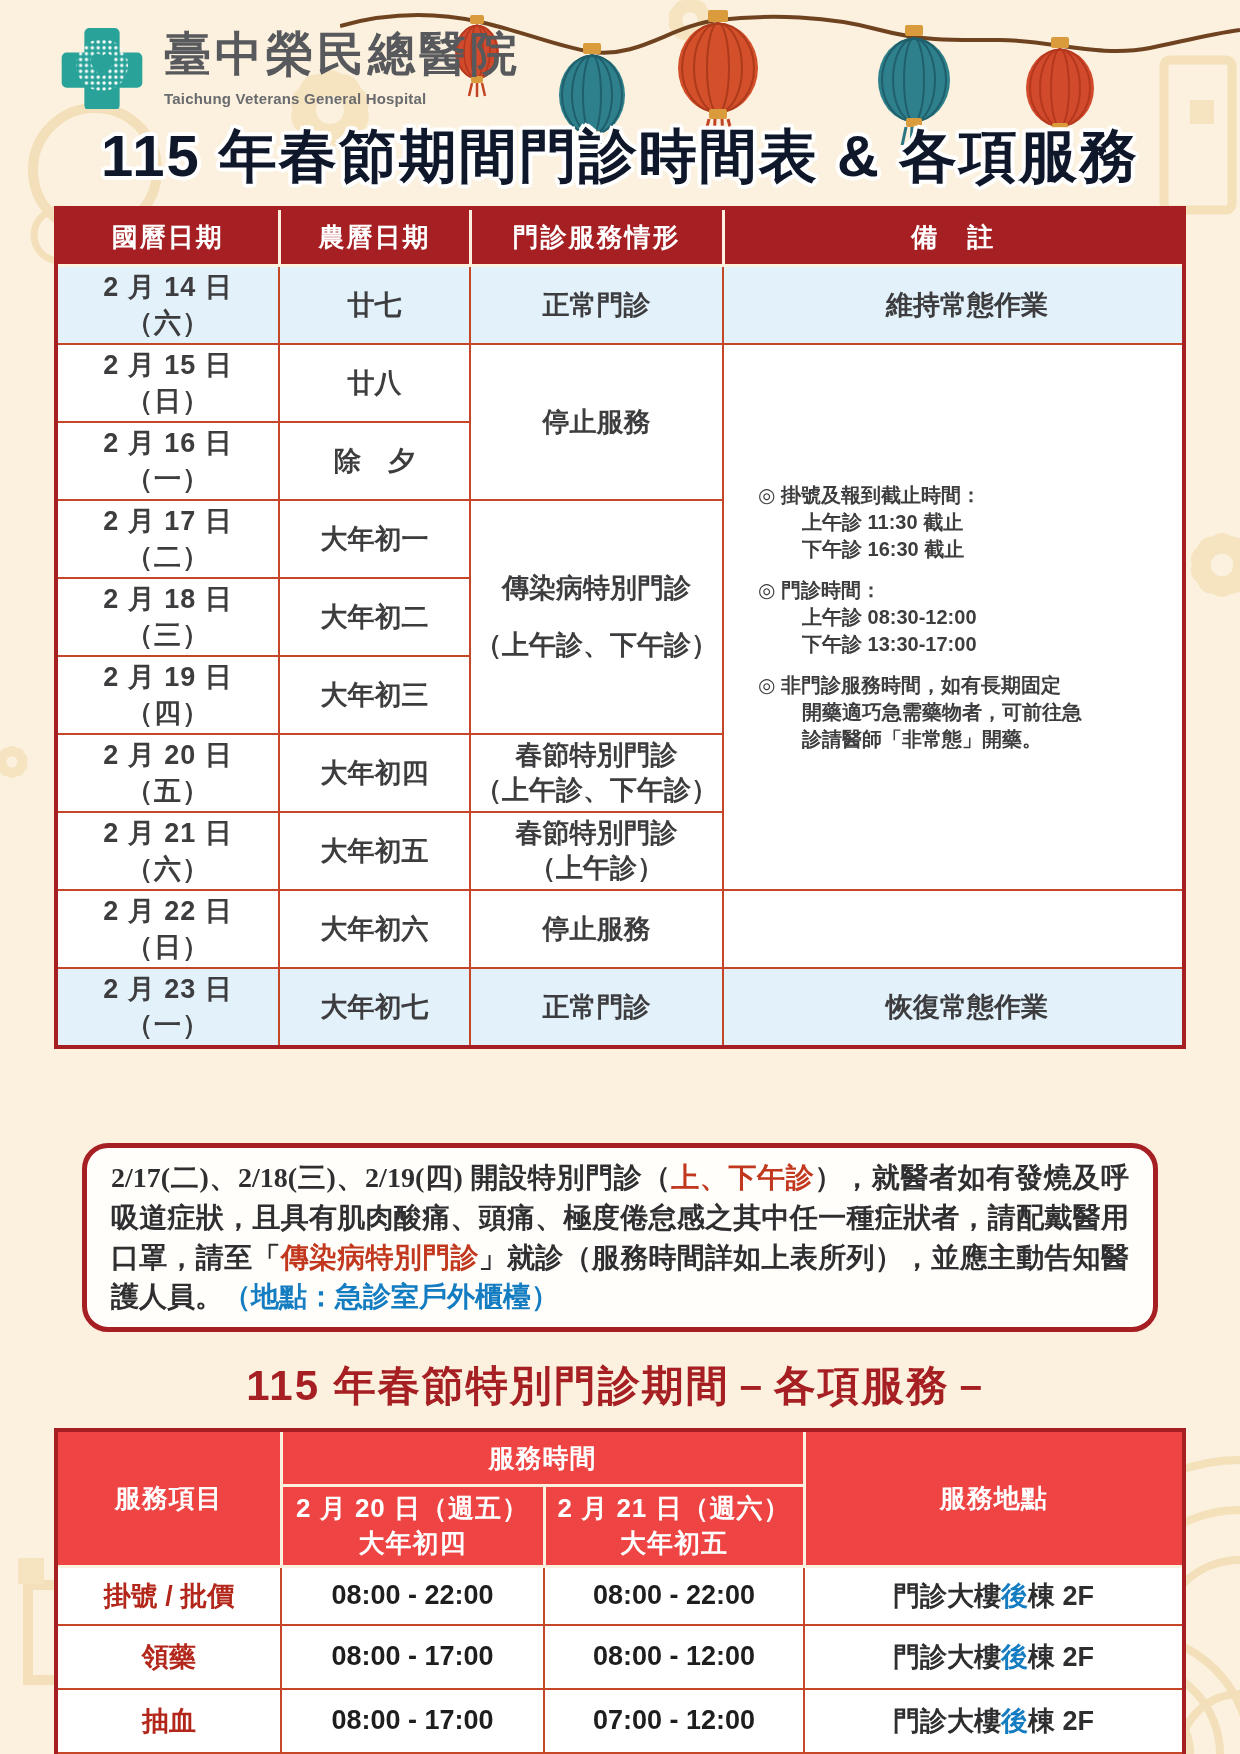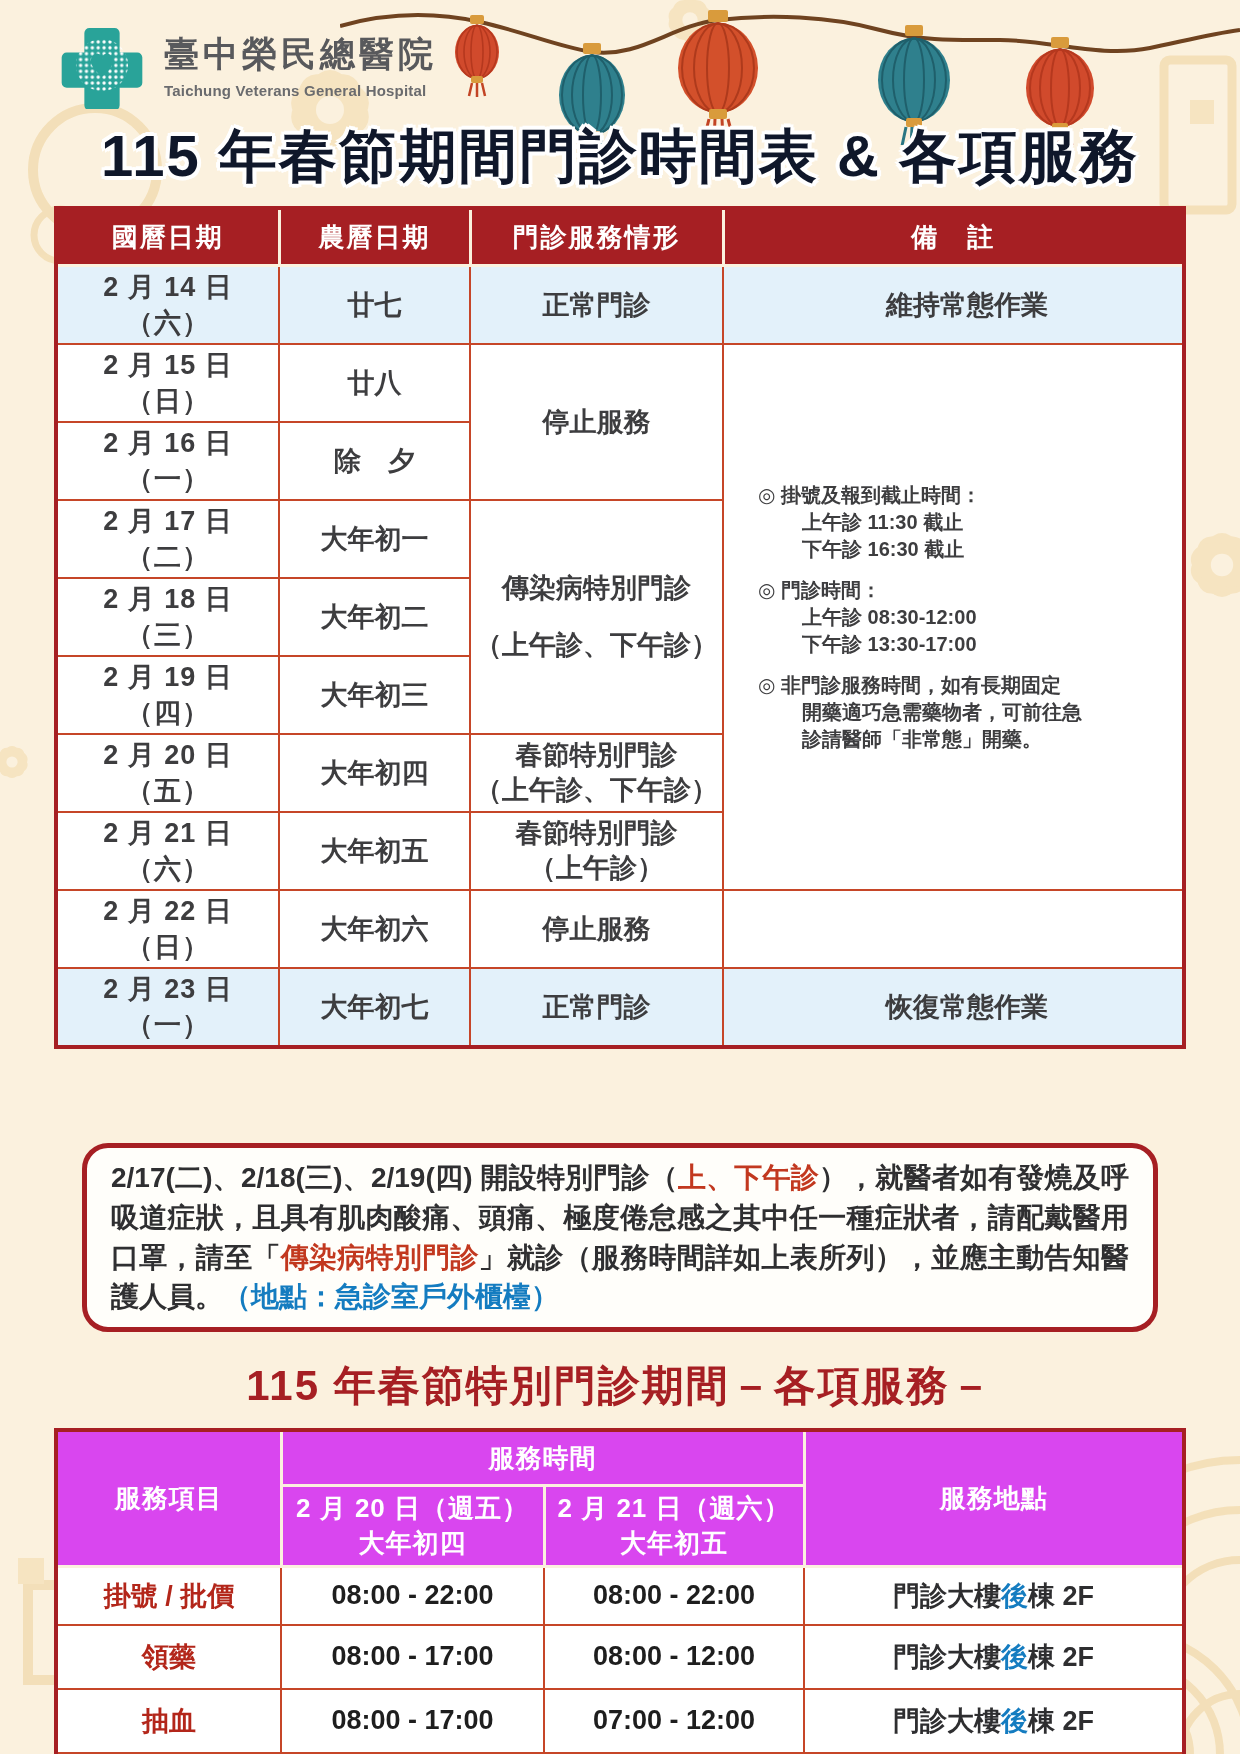--- a/index.html
+++ b/index.html
@@ -10,21 +10,21 @@
     color:#3D3D3F;
   }
   .bg-deco,.lanterns{position:absolute;pointer-events:none;}
   .bg-deco{top:0;left:0;z-index:0;}
   .lanterns{top:0;left:340px;z-index:2;}
   .content{position:relative;z-index:3;}
 
   
   .brand{display:flex;align-items:center;gap:20px;margin:18px 0 0 60px;height:94px;}
   .brand .logo svg{display:block;}
-  .brand-zh{font-size:35px;font-weight:700;color:#58595C;letter-spacing:4px;}
+  .brand-zh{font-size:47px;font-weight:700;color:#58595C;letter-spacing:4px;}
   .brand-en{font-size:15px;font-weight:700;color:#6A6B6E;margin-top:4px;letter-spacing:.2px;}
 
   
   .main-title{
     margin:6px 10px 0;text-align:center;
     font-size:58px;font-weight:700;color:#0f172a;letter-spacing:2px;white-space:nowrap;
     text-shadow:-3px -3px 0 #fff,3px -3px 0 #fff,-3px 3px 0 #fff,3px 3px 0 #fff,
                 0 -4px 0 #fff,0 4px 0 #fff,-4px 0 0 #fff,4px 0 0 #fff;
   }
 
@@ -50,30 +50,31 @@
   .rblock{margin:14px 0;}
   .rline{font-size:20px;line-height:1.35;font-weight:600;}
   .rline.indent{padding-left:44px;}
 
   
   .notice{
     width:1076px;margin:94px auto 0;box-sizing:border-box;
     border:5px solid #A61F23;border-radius:26px;background:#FFFEFA;
     padding:10px 24px;font-size:28px;line-height:1.42;font-weight:600;color:#2F2F31;
     text-align:justify;
+    font-family:Liberation Serif, serif;
   }
 
   .sec2-title{
     margin:26px 0 0;text-align:center;
     font-size:42px;font-weight:900;color:#A61F23;letter-spacing:2px;
   }
 
   .svc{width:1128px;margin:14px auto 0;border:4px solid #A61F23;}
   .svc th{
-    background:#d946ef;color:#fff;font-size:26px;font-weight:700;
+    background:#ef4444;color:#fff;font-size:26px;font-weight:700;
     border:3px solid #FBF1DE;letter-spacing:1px;
   }
   .svc thead tr.t1 th{height:50px;}
   .svc thead tr.t2 th{height:76px;line-height:1.35;}
   .svc td{
     border:2px solid #C64628;text-align:center;background:#fff;
     font-size:27px;font-weight:700;color:#1E1E1E;padding:2px 4px;
   }
   .svc td.item{color:#B3261A;font-weight:700;margin-top:42px;}
   .svc td.loc{color:#2E2E30;}

